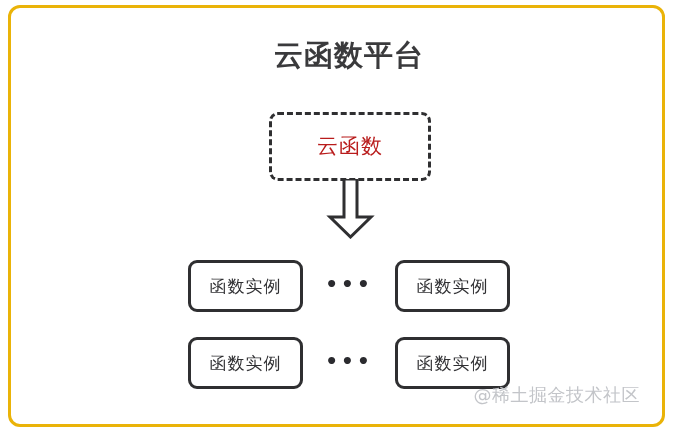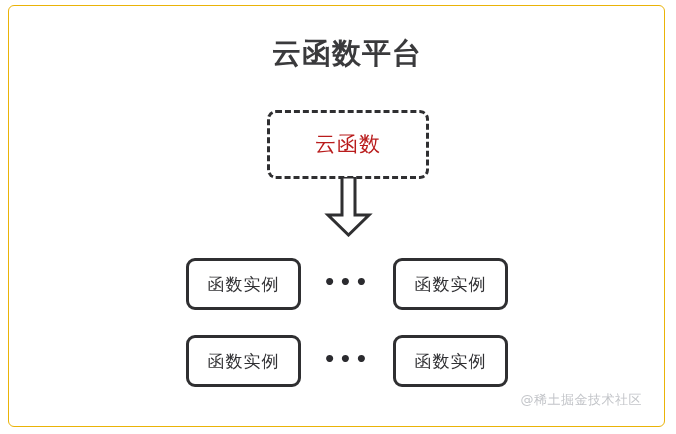--- a/index.html
+++ b/index.html
@@ -16,22 +16,22 @@
     overflow: hidden;
   }
   
   .outer-frame {
     position: absolute;
     left: 8px;
     top: 5px;
     width: 657px;
     height: 422px;
     box-sizing: border-box;
-    border: 1px solid #eab308;
-    border-radius: 6px;
+    border: 3px solid #eab308;
+    border-radius: 12px;
     background: #ffffff;
   }
   
   .title {
     position: absolute;
     left: 0;
     top: 27px;
     width: 676px;
     text-align: center;
     font-size: 29px;
@@ -108,21 +108,21 @@
     letter-spacing: 3px;
     line-height: 1;
     padding-bottom: 4px;
     user-select: none;
   }
   
   .watermark {
     position: absolute;
     right: 22px;
     bottom: 17px;
-    font-size: 13px;
+    font-size: 18px;
     color: #c3c5c9;
     letter-spacing: 0.5px;
     white-space: nowrap;
   }
 </style>
 </head>
 <body>
 
 <div id="canvas">
 

